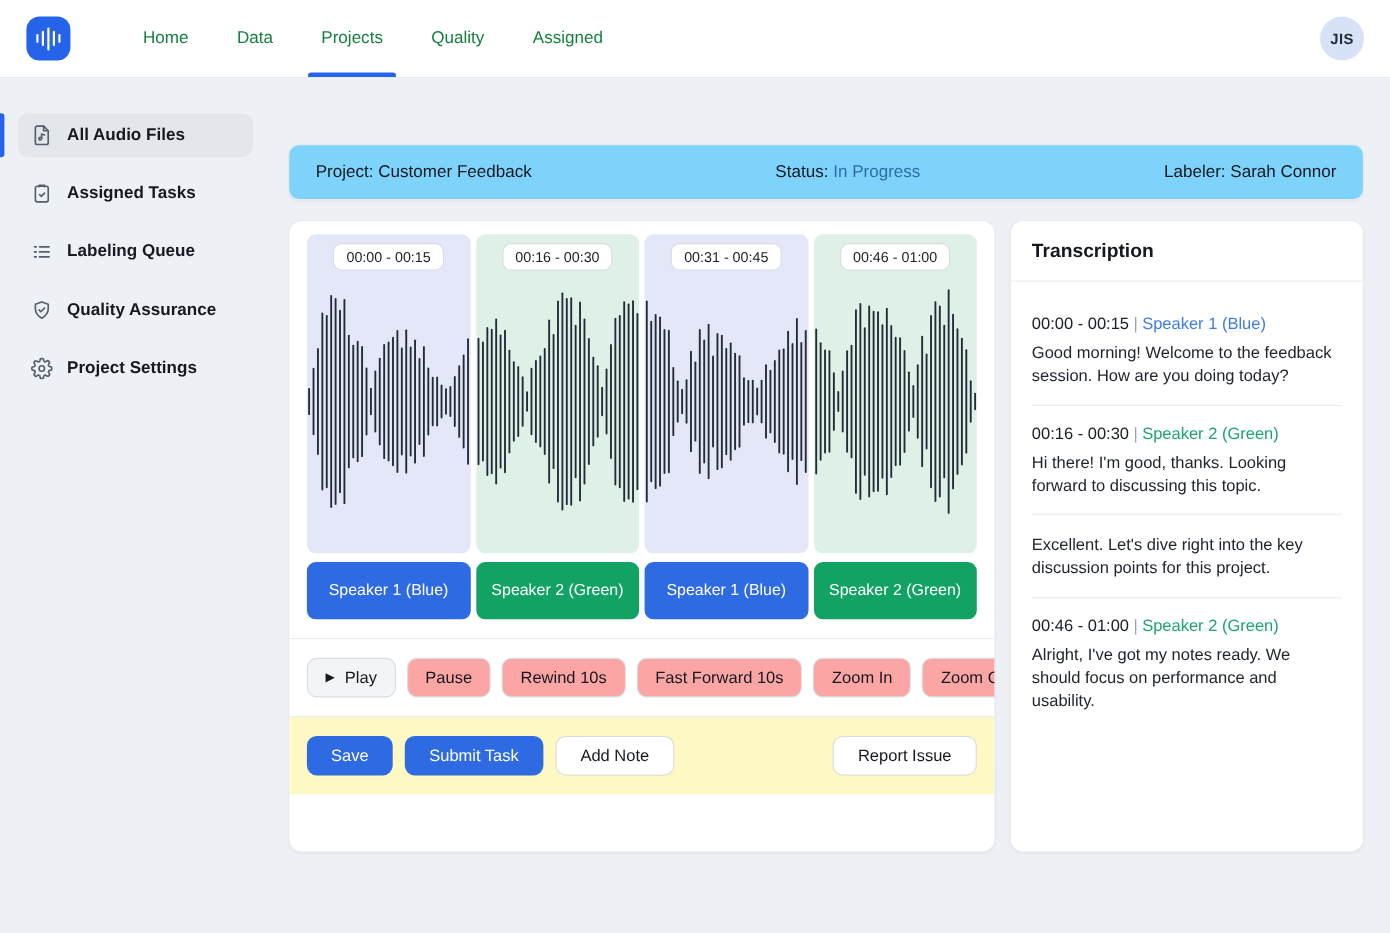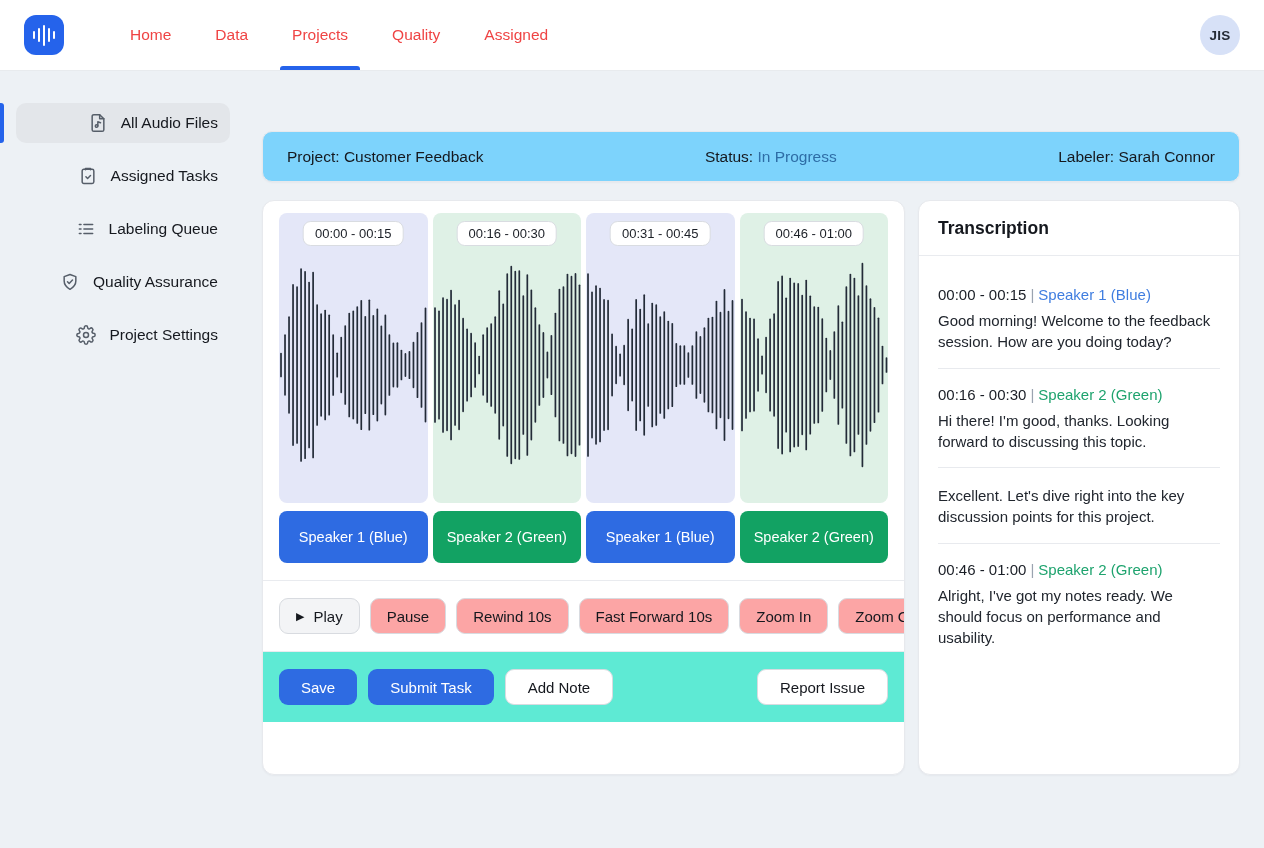--- a/index.html
+++ b/index.html
@@ -9,26 +9,26 @@
     background:var(--page-bg,#edf1f5);
     color:#15181e;
     position:relative;
     overflow:hidden;
   }
   
   .topbar{position:absolute;left:0;top:0;width:1264px;height:71px;background:#fff;border-bottom:1px solid #e8ebee;display:flex;align-items:center;z-index:5;}
   .logo{width:40px;height:40px;margin-left:24px;border-radius:12px;background:var(--brand);display:flex;align-items:center;justify-content:center;gap:2.5px;}
   .logo i{display:block;width:2.6px;border-radius:2px;background:#fff;}
   .nav{display:flex;height:100%;margin-left:44px;}
-  .nav-item{position:relative;display:flex;align-items:center;padding:0 22px;font-size:15.5px;font-weight:500;color:#ef4444;cursor:pointer;}
+  .nav-item{position:relative;display:flex;align-items:center;padding:0 22px;font-size:15.5px;font-weight:500;color:#15803d;cursor:pointer;}
   .nav-item.active::after{content:"";position:absolute;left:10px;right:10px;bottom:0;height:4px;background:var(--brand);border-radius:3px 3px 0 0;}
   .avatar{margin-left:auto;margin-right:24px;width:40px;height:40px;border-radius:50%;background:#d7e1f7;display:flex;align-items:center;justify-content:center;font-size:13.5px;font-weight:600;color:#252b36;letter-spacing:.3px;cursor:pointer;}
   
   .sidebar{position:absolute;left:0;top:103px;width:246px;}
-  .side-item{width:214px;height:40px;margin:0 0 13px 16px;border-radius:10px;display:flex;align-items:center;gap:13px;padding:0 12px;font-size:15.5px;font-weight:400;color:#16191f;cursor:pointer;justify-content:flex-end;}
+  .side-item{width:214px;height:40px;margin:0 0 13px 16px;border-radius:10px;display:flex;align-items:center;gap:13px;padding:0 12px;font-size:15.5px;font-weight:700;color:#16191f;cursor:pointer;}
   .side-item.active{background:#e3e6ea;}
   .side-item svg{width:20px;height:20px;stroke:#565e69;fill:none;stroke-width:1.8;stroke-linecap:round;stroke-linejoin:round;flex:0 0 auto;}
   .accent-bar{position:absolute;left:0;width:4px;height:40px;background:var(--brand);border-radius:0 3px 3px 0;}
   
   .info-bar{position:absolute;left:262px;top:131px;width:978px;height:51px;background:#7dd3fc;border:1px solid #e7e9ed;border-radius:10px;display:flex;align-items:center;justify-content:space-between;padding:0 24px;font-size:15.5px;font-weight:500;box-shadow:0 1px 2px rgba(16,24,40,.04);}
   .info-bar .val-status{color:var(--status);}
   
   .card{position:absolute;top:200px;background:#fff;border:1px solid #e7e9ed;border-radius:12px;overflow:hidden;box-shadow:0 1px 2px rgba(16,24,40,.04);}
   .main-card{left:262px;width:643px;height:575px;}
   .trans-card{left:918px;width:322px;height:575px;}
@@ -43,21 +43,21 @@
   .pill{position:absolute;top:8px;left:50%;transform:translateX(-50%);background:#fff;border:1px solid #d9dce1;border-radius:8px;padding:4px 11px;font-size:13px;font-weight:500;color:#1b1f26;white-space:nowrap;z-index:2;cursor:default;}
   .spk-row{display:flex;gap:5px;margin-top:8px;}
   .spk{flex:1;height:52px;border:none;border-radius:8px;color:#fff;font-size:14.5px;font-weight:500;font-family:inherit;cursor:pointer;}
   .spk.blue{background:var(--spk-blue);} .spk.green{background:var(--spk-green);}
   
   .controls-section{border-top:1px solid #e9ebef;padding:17px 16px;display:flex;gap:10px;}
   .ctrl{height:36px;padding:0 16px;background:#fca5a5;border:1px solid #d8dbe0;border-radius:9px;font-size:15px;font-weight:500;color:#15181e;font-family:inherit;display:flex;align-items:center;gap:9px;cursor:pointer;white-space:nowrap;}
   .ctrl.hl{background:#f3f4f6;}
   .ctrl .tri{font-size:11px;line-height:1;}
   
-  .card-footer{border-top:1px solid #e9ebef;background:#5eead4;height:71px;display:flex;align-items:center;gap:11px;padding:0 16px;}
+  .card-footer{border-top:1px solid #e9ebef;background:#fef9c3;height:71px;display:flex;align-items:center;gap:11px;padding:0 16px;}
   .btn{height:36px;border-radius:9px;font-size:15px;font-weight:500;font-family:inherit;padding:0 22px;cursor:pointer;}
   .btn.primary{background:var(--spk-blue);border:none;color:#fff;}
   .btn.ghost{background:#fff;border:1px solid #d8dbe0;color:#15181e;}
   .spacer{flex:1;}
   
   .trans-body{padding:30px 19px 0;}
   .t-head{font-size:15px;color:#1a1e26;margin-bottom:7px;}
   .t-sep{color:#9aa3b0;padding:0 4px;}
   .t-spk.blue{color:var(--txt-blue);} .t-spk.green{color:var(--txt-green);}
   .t-text{font-size:15px;color:#21262e;line-height:1.42;}

